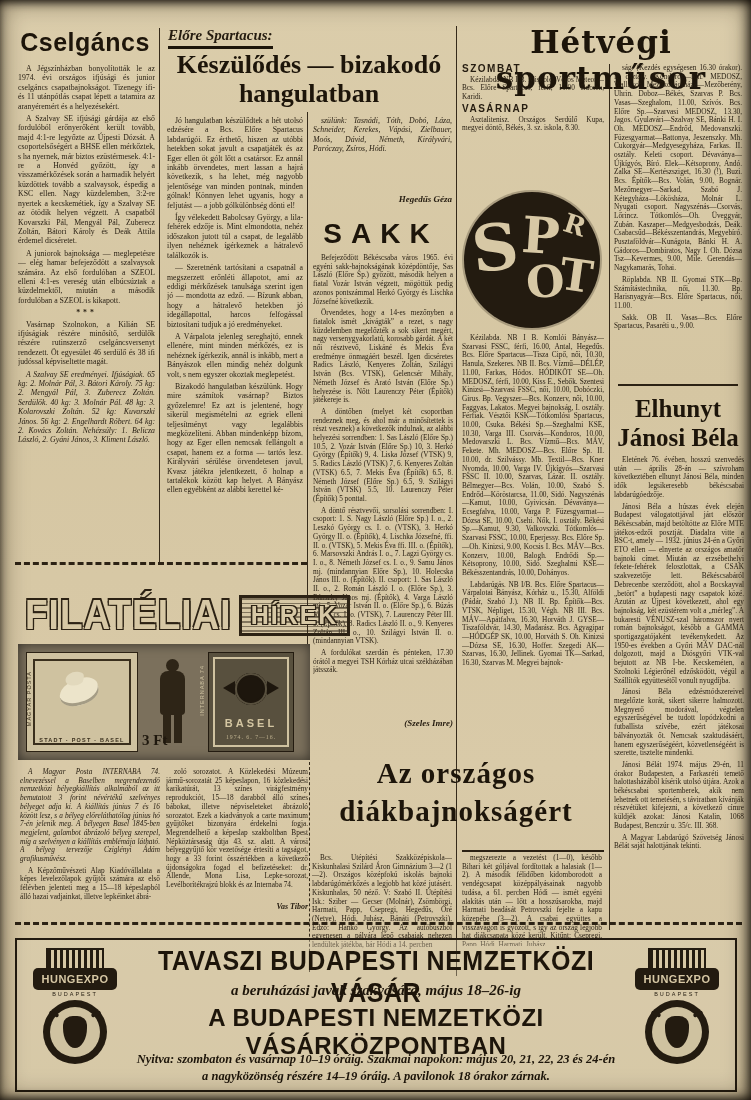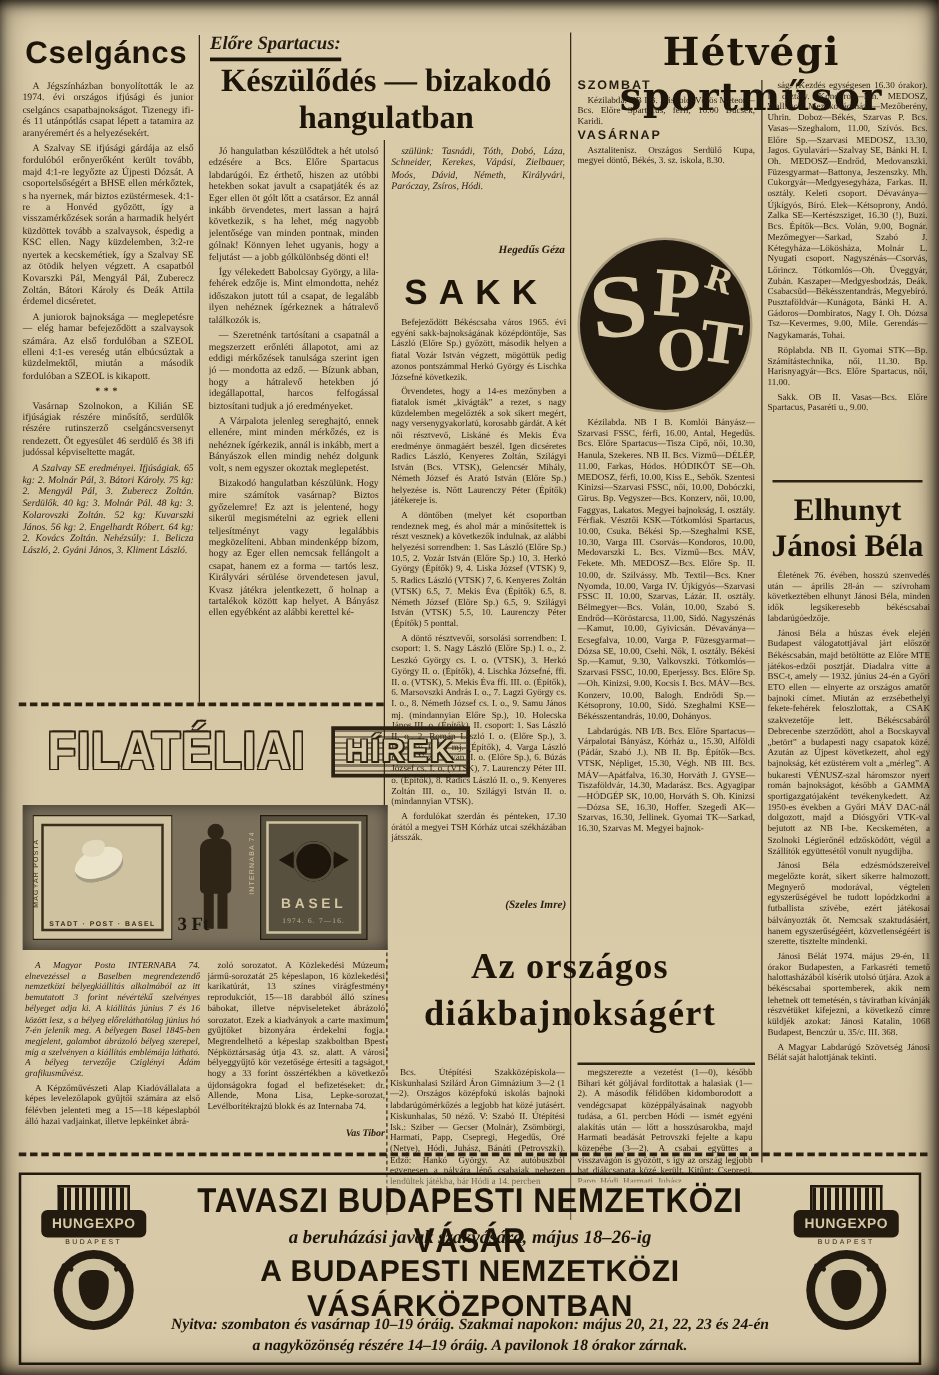--- a/index.html
+++ b/index.html
@@ -28,21 +28,21 @@
   .spartacus-title{font-size:26px;line-height:29px;}
   .sakk-title{font-family:"Liberation Sans",sans-serif;font-size:28px;letter-spacing:9px;}
   .weekend-title{font-family:"DejaVu Serif",serif;font-size:31px;letter-spacing:1px;}
   .obit-title{font-size:25px;line-height:29px;}
   .schools-title{font-size:29px;line-height:38px;letter-spacing:1px;}
   
   .sport-logo{position:absolute;border-radius:50%;background:#231b10;
     box-shadow:0 0 0 2px rgba(35,27,16,.25);}
   .sport-logo span{position:absolute;color:#d7c8a5;font-family:"DejaVu Serif",serif;font-weight:bold;}
   
-  .phil-head{position:absolute;display:flex;align-items:center;gap:20px;}
+  .phil-head{position:absolute;display:flex;align-items:flex-end;gap:7px;}
   .squiggle{width:38px;height:36px;background:repeating-linear-gradient(180deg,#2c2214 0 2px,transparent 2px 5px);}
   .outline-text{color:#d7c8a5;font-family:"Liberation Sans",sans-serif;font-weight:bold;
     text-shadow:-1.3px -1.3px 0 #2c2214,1.3px -1.3px 0 #2c2214,-1.3px 1.3px 0 #2c2214,1.3px 1.3px 0 #2c2214;}
   .phil-main{font-size:37px;letter-spacing:1px;transform:scaleY(1.15);}
   .hirek-box{border:3px solid #2c2214;padding:3px 9px;
     background:repeating-linear-gradient(180deg,rgba(44,34,20,.5) 0 1.6px,transparent 1.6px 4.6px);}
   .hirek-box .outline-text{font-size:25px;letter-spacing:2px;}
   
   .stamps{position:absolute;background:#7b705c;box-shadow:inset 0 0 12px rgba(0,0,0,.55);
     display:flex;align-items:center;gap:6px;padding:8px;box-sizing:border-box;}

